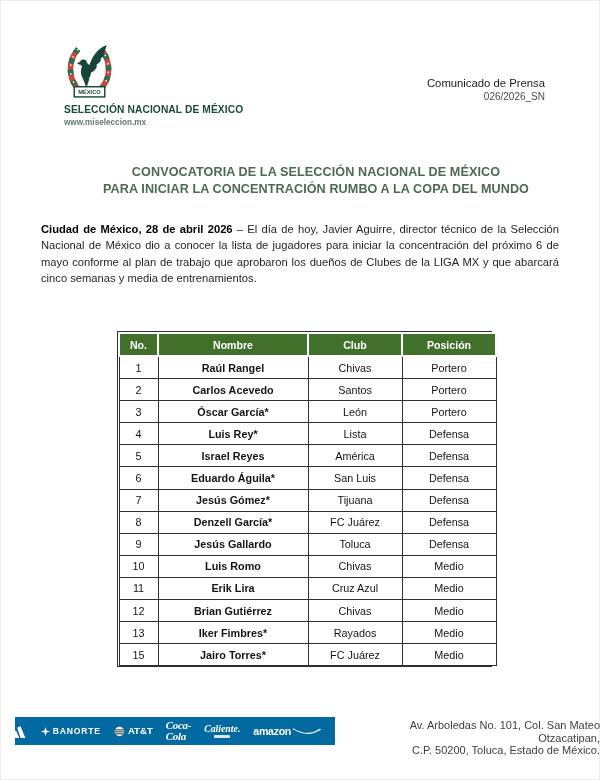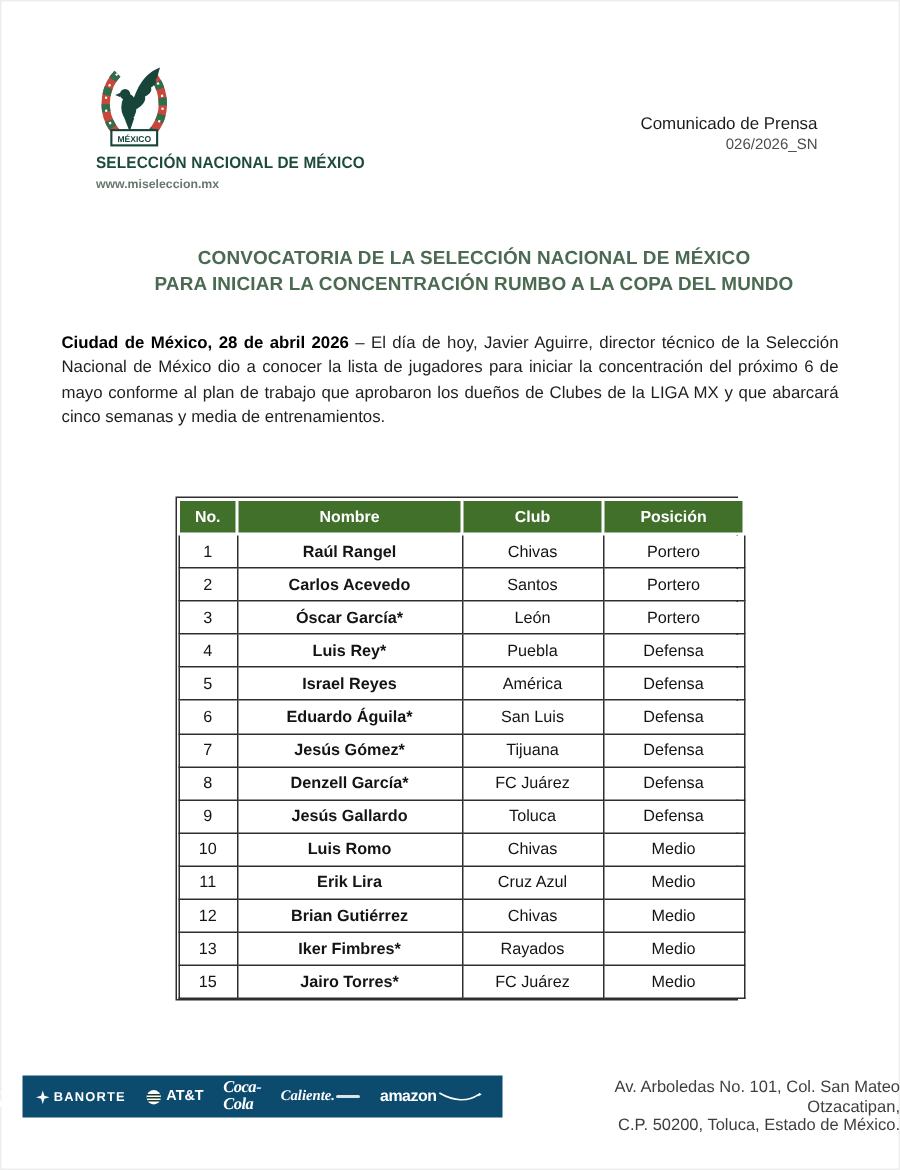--- a/index.html
+++ b/index.html
@@ -42,29 +42,29 @@
     height:21px;border:2px solid #ffffff;padding:0;text-align:center;
   }
   tbody td{
     border:1.5px solid #2e2e2e;height:21.1px;font-size:10.8px;color:#141414;
     text-align:center;padding:0;background:#ffffff;overflow:hidden;white-space:nowrap;
   }
   tbody td.col-name{font-weight:bold;}
   .col-no{width:37px;} .col-name{width:148px;} .col-club{width:92px;} .col-position{width:92px;}
   
   .footer-bar{
-    position:absolute;left:15px;top:717px;width:320px;height:28px;background:#0c4a6e;
+    position:absolute;left:15px;top:717px;width:320px;height:28px;background:#0369a1;
     display:flex;align-items:center;justify-content:flex-end;gap:13px;padding-right:12px;
     box-sizing:border-box;
   }
   .sponsor{color:#ffffff;display:flex;align-items:center;gap:3px;line-height:1;}
   .sp-banorte{font-size:8.6px;font-weight:bold;letter-spacing:.8px;}
   .sp-att{font-size:9.6px;font-weight:bold;}
   .sp-coke{font-family:"Liberation Serif",serif;font-style:italic;font-weight:bold;font-size:11px;letter-spacing:-.3px;}
-  .sp-caliente{flex-direction:row;gap:1px;align-items:center;}
+  .sp-caliente{flex-direction:column;gap:1px;align-items:center;}
   .sp-caliente .cal-word{font-family:"Liberation Serif",serif;font-style:italic;font-weight:bold;font-size:9.8px;}
   .cal-sub{width:16px;height:2.5px;background:rgba(255,255,255,.85);border-radius:1px;}
   .sp-amazon{flex-direction:row;gap:0;align-items:center;}
   .sp-amazon .amz-word{font-size:10.6px;font-weight:bold;letter-spacing:-.3px;}
   .address{
     position:absolute;left:352px;top:719px;font-size:11px;color:#3e3e3e;line-height:12.6px;text-align:right;
   }
 </style>
 </head>
 <body>
@@ -129,21 +129,21 @@
           </tr>
           <tr>
             <td class="col-no">3</td>
             <td class="col-name">Óscar García*</td>
             <td class="col-club">León</td>
             <td class="col-position">Portero</td>
           </tr>
           <tr>
             <td class="col-no">4</td>
             <td class="col-name">Luis Rey*</td>
-            <td class="col-club">Puebla</td>
+            <td class="col-club">Lista</td>
             <td class="col-position">Defensa</td>
           </tr>
           <tr>
             <td class="col-no">5</td>
             <td class="col-name">Israel Reyes</td>
             <td class="col-club">América</td>
             <td class="col-position">Defensa</td>
           </tr>
           <tr>
             <td class="col-no">6</td>

